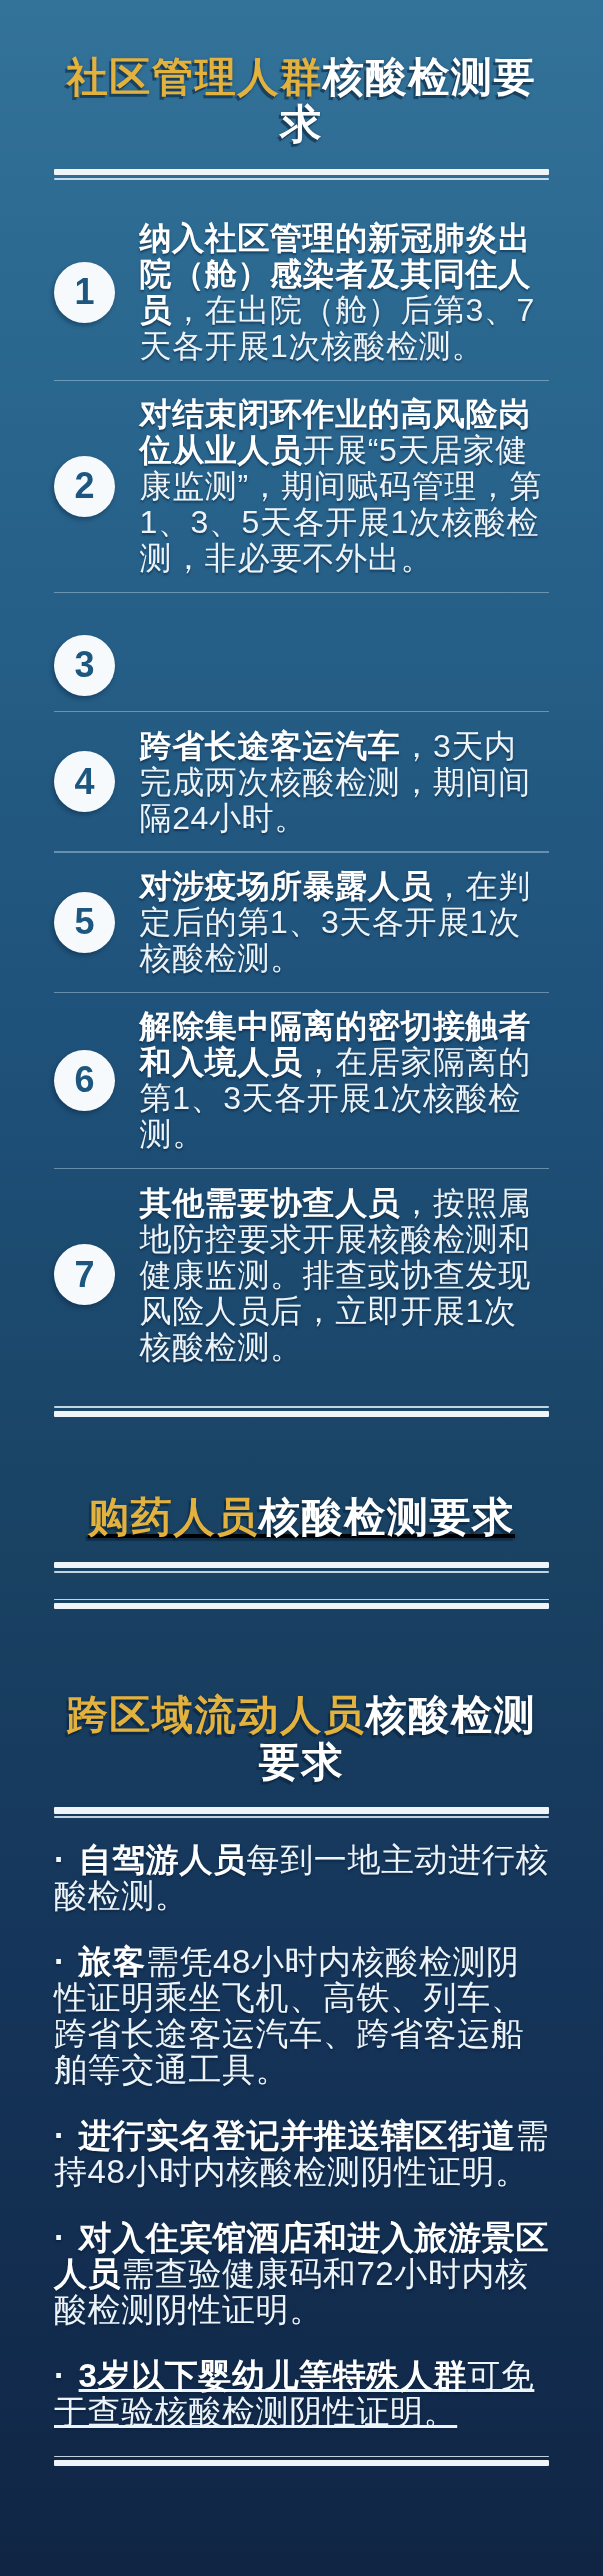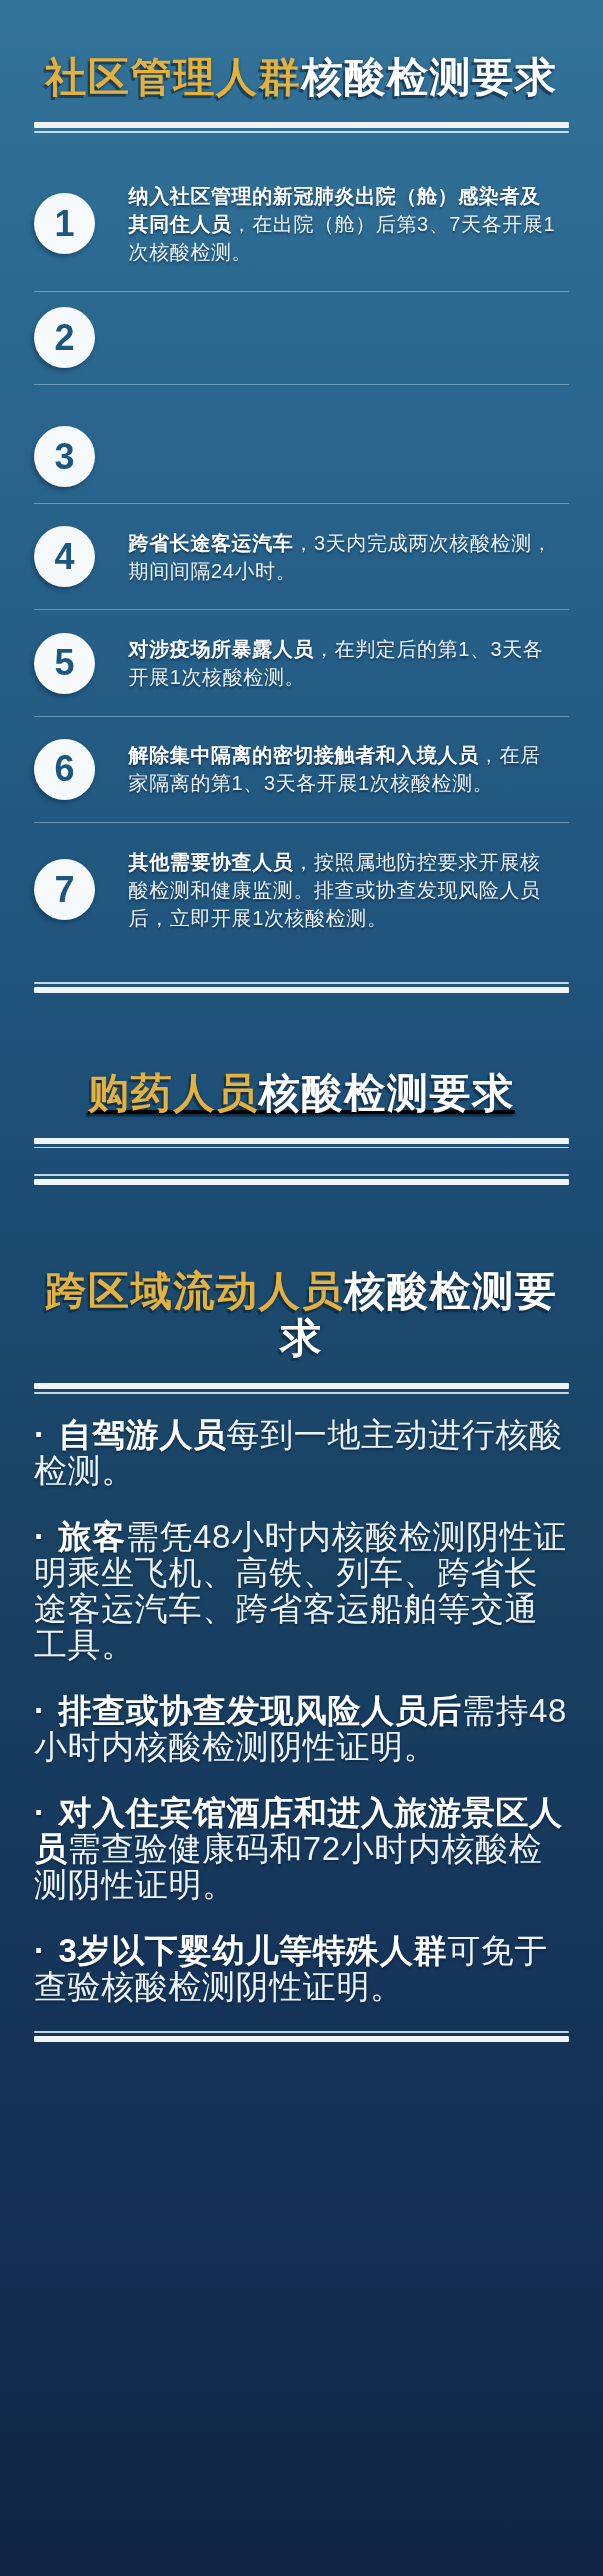--- a/index.html
+++ b/index.html
@@ -6,21 +6,21 @@
   .page{
     position:relative;
     width:603px;height:2576px;
     margin:0 auto;
     overflow:hidden;
     font-family:"Liberation Sans","DejaVu Sans",sans-serif;
     background:linear-gradient(180deg,
       #337299 0%, #2c6a92 10%, #255e86 25%, #1e5078 42%,
       #194263 60%, #15355a 76%, #122c4e 90%, #102544 100%);
   }
-  .sec{padding:0 34px;}
+  .sec{padding:0 54px;}
   .sec-title{
     margin:0;text-align:center;
     font-size:41px;font-weight:800;letter-spacing:1.7px;line-height:1.15;
     text-shadow:-2.2px 2.8px 0.6px rgba(10,34,58,.55), 0 1.1px 3.4px rgba(0,0,0,.25);
   }
   .sec-title .hl{color:#e3b13e;}
   .sec-title .wt{color:#ffffff;}
   .sec1{padding-top:54px;}
   .sec2{margin-top:77px;text-decoration:underline;}
   .sec3{margin-top:83px;}
@@ -36,36 +36,36 @@
   .item{display:flex;align-items:center;gap:24.6px;padding:15.6px 0;}
   .item.tall{align-items:flex-start;}
   .item.tall .badge{margin-top:26px;}
   .badge{
     flex:0 0 61px;width:61px;height:61px;border-radius:50%;
     background:#f7fafc;color:#1d567f;
     display:flex;align-items:center;justify-content:center;
     font-size:36px;font-weight:700;
     box-shadow:-1.7px 2.8px 4.5px rgba(8,30,54,.4);
   }
-  .itxt{margin:9px;font-size:20px;line-height:28px;letter-spacing:0.6px;color:#edf4f9;
+  .itxt{margin:0;font-size:32px;line-height:36px;letter-spacing:0.6px;color:#edf4f9;
         text-shadow:0 1.7px 2.2px rgba(6,28,52,.55);}
   .itxt b, .para b, .bullet b{color:#ffffff;font-weight:800;}
   .sep{height:1.1px;background:rgba(188,216,233,.45);}
 
   .para{
     margin:24.6px 0 0;font-size:24.6px;line-height:37px;letter-spacing:0.6px;
     color:#edf4f9;text-shadow:0 1.7px 2.2px rgba(6,28,52,.55);
   }
 
   .bullets{margin-top:23.5px;}
   .bullet{
     margin:0 0 30px;font-size:33px;line-height:36px;letter-spacing:0.6px;
     color:#edf4f9;text-shadow:0 1.7px 2.2px rgba(6,28,52,.55);
   }
-  .bullet:last-child{margin-bottom:0;}
+  .bullet:last-child{margin-bottom:0;text-decoration:underline;}
   .bullet .dot{display:inline-block;width:24.6px;font-weight:800;color:#f3f8fb;}
 </style>
 </head>
 <body>
 
 <div class="page">
 
   <section class="sec sec1">
     <h1 class="sec-title"><span class="hl">社区管理人群</span><span class="wt">核酸检测要求</span></h1>
     <div class="rule rule-under">
@@ -80,20 +80,21 @@
             <span>1</span>
           </div>
         <p class="itxt"><b>纳入社区管理的新冠肺炎出院（舱）感染者及其同住人员</b><span>，在出院（舱）后第3、7天各开展1次核酸检测。</span></p>
       </div>
       <div class="sep"></div>
 
       <div class="item">
         <div class="badge">
             <span>2</span>
           </div>
+        <p class="itxt"><b>对结束闭环作业的高风险岗位从业人员</b><span>开展“5天居家健康监测”，期间赋码管理，第1、3、5天各开展1次核酸检测，非必要不外出。</span></p>
       </div>
       <div class="sep"></div>
 
       <div class="item tall">
         <div class="badge">
             <span>3</span>
           </div>
       </div>
       <div class="sep"></div>
 
@@ -152,21 +153,21 @@
   <section class="sec sec3">
     <h1 class="sec-title"><span class="hl">跨区域流动人员</span><span class="wt">核酸检测要求</span></h1>
     <div class="rule rule-under">
       <div class="bar-thick"></div>
       <div class="bar-thin"></div>
     </div>
 
     <div class="bullets">
       <p class="bullet"><span class="dot">·</span><b>自驾游人员</b><span>每到一地主动进行核酸检测。</span></p>
       <p class="bullet"><span class="dot">·</span><b>旅客</b><span>需凭48小时内核酸检测阴性证明乘坐飞机、高铁、列车、跨省长途客运汽车、跨省客运船舶等交通工具。</span></p>
-      <p class="bullet"><span class="dot">·</span><b>排查或协查发现风险人员后</b><span>需持48小时内核酸检测阴性证明。</span></p>
+      <p class="bullet"><span class="dot">·</span><b>进行实名登记并推送辖区街道</b><span>需持48小时内核酸检测阴性证明。</span></p>
       <p class="bullet"><span class="dot">·</span><b>对入住宾馆酒店和进入旅游景区人员</b><span>需查验健康码和72小时内核酸检测阴性证明。</span></p>
       <p class="bullet"><span class="dot">·</span><b>3岁以下婴幼儿等特殊人群</b><span>可免于查验核酸检测阴性证明。</span></p>
     </div>
 
     <div class="rule rule-close">
       <div class="bar-thin"></div>
       <div class="bar-thick"></div>
     </div>
   </section>
 

